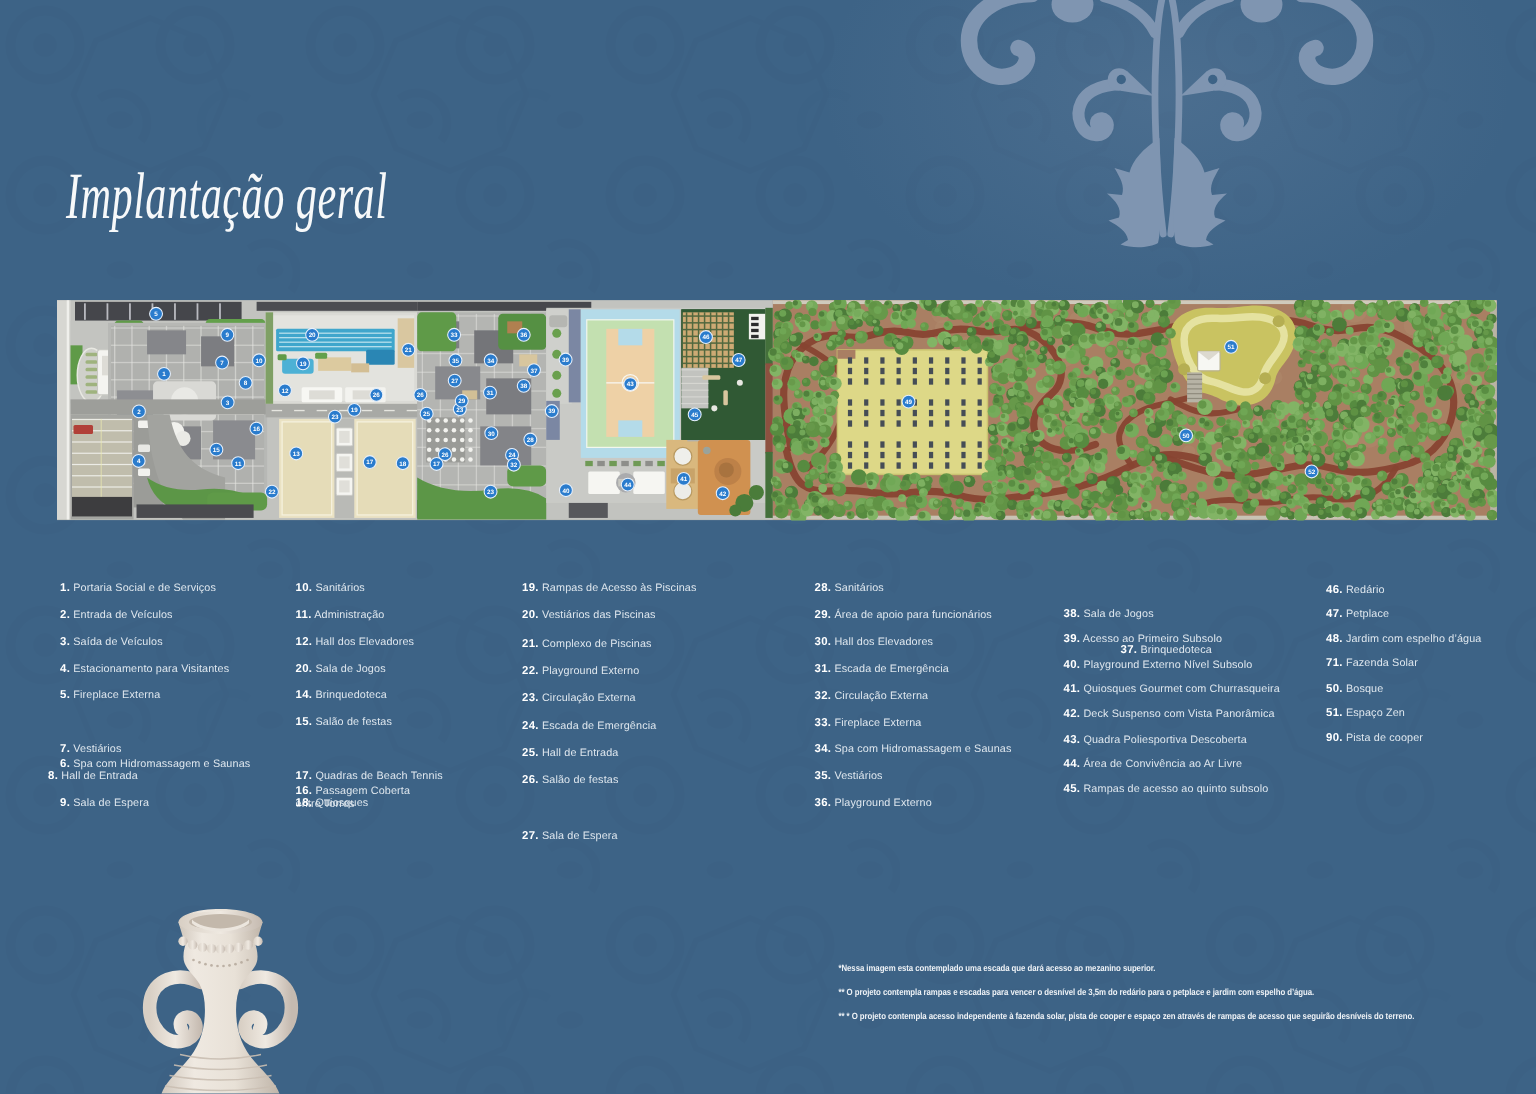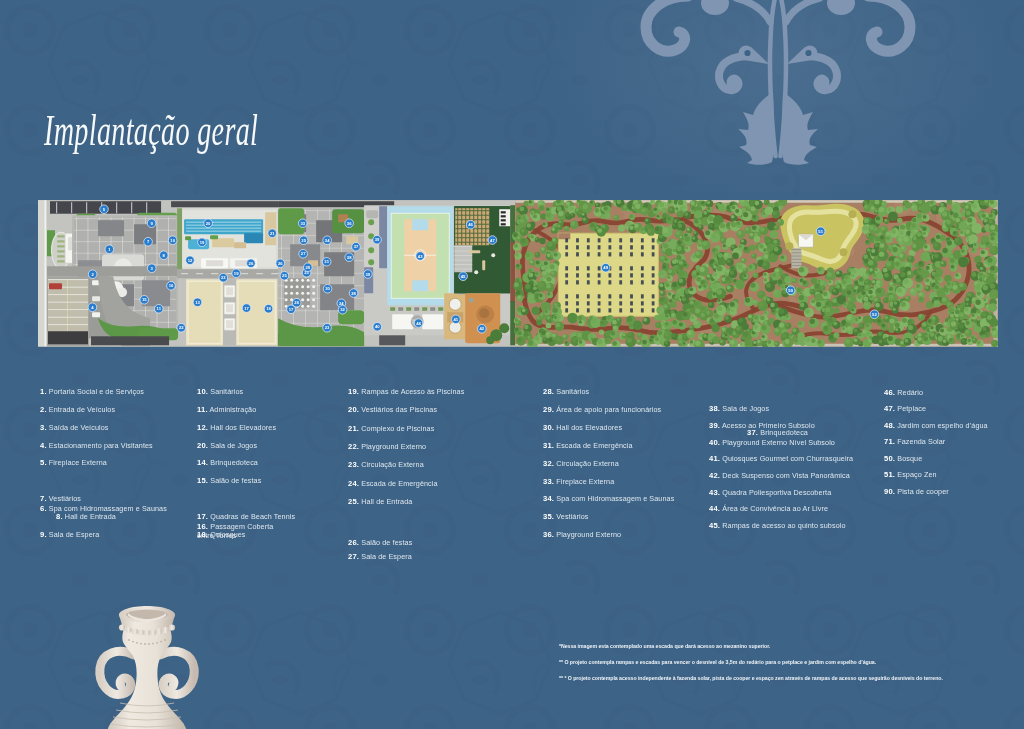--- a/index.html
+++ b/index.html
@@ -2857,39 +2857,39 @@
     </g>
 </svg>
 
 <div class="li" style="left:40px;top:388.0px;"><b>1.</b> <span>Portaria Social e de Serviços</span></div>
 <div class="li" style="left:40px;top:405.9px;"><b>2.</b> <span>Entrada de Veículos</span></div>
 <div class="li" style="left:40px;top:423.7px;"><b>3.</b> <span>Saída de Veículos</span></div>
 <div class="li" style="left:40px;top:441.6px;"><b>4.</b> <span>Estacionamento para Visitantes</span></div>
 <div class="li" style="left:40px;top:459.4px;"><b>5.</b> <span>Fireplace Externa</span></div>
 <div class="li" style="left:40px;top:477.2px;margin-top:28px;"><b>6.</b> <span>Spa com Hidromassagem e Saunas</span></div>
 <div class="li" style="left:40px;top:495.1px;"><b>7.</b> <span>Vestiários</span></div>
-<div class="li" style="left:56px;top:513.0px;"><b>8.</b> <span>Hall de Entrada</span></div>
+<div class="li" style="left:32px;top:513.0px;"><b>8.</b> <span>Hall de Entrada</span></div>
 <div class="li" style="left:40px;top:530.8px;"><b>9.</b> <span>Sala de Espera</span></div>
 <div class="li" style="left:197px;top:388.0px;"><b>10.</b> <span>Sanitários</span></div>
 <div class="li" style="left:197px;top:405.9px;"><b>11.</b> <span>Administração</span></div>
 <div class="li" style="left:197px;top:423.7px;"><b>12.</b> <span>Hall dos Elevadores</span></div>
 <div class="li" style="left:197px;top:441.6px;"><b>20.</b> <span>Sala de Jogos</span></div>
 <div class="li" style="left:197px;top:459.4px;"><b>14.</b> <span>Brinquedoteca</span></div>
 <div class="li" style="left:197px;top:477.2px;"><b>15.</b> <span>Salão de festas</span></div>
 <div class="li" style="left:197px;top:495.1px;margin-top:28px;"><b>16.</b> <span>Passagem  Coberta<br>entre Torres</span></div>
 <div class="li" style="left:197px;top:513.0px;"><b>17.</b> <span>Quadras de Beach Tennis</span></div>
 <div class="li" style="left:197px;top:530.8px;"><b>18.</b> <span>Quiosques</span></div>
 <div class="li" style="left:348px;top:388.0px;"><b>19.</b> <span>Rampas de Acesso às Piscinas</span></div>
 <div class="li" style="left:348px;top:406.3px;"><b>20.</b> <span>Vestiários das Piscinas</span></div>
 <div class="li" style="left:348px;top:424.6px;"><b>21.</b> <span>Complexo de Piscinas</span></div>
 <div class="li" style="left:348px;top:442.9px;"><b>22.</b> <span>Playground Externo</span></div>
 <div class="li" style="left:348px;top:461.2px;"><b>23.</b> <span>Circulação Externa</span></div>
 <div class="li" style="left:348px;top:479.5px;"><b>24.</b> <span>Escada de Emergência</span></div>
 <div class="li" style="left:348px;top:497.8px;"><b>25.</b> <span>Hall de Entrada</span></div>
-<div class="li" style="left:348px;top:516.1px;margin-top:23px;"><b>26.</b> <span>Salão de festas</span></div>
+<div class="li" style="left:348px;top:516.1px;"><b>26.</b> <span>Salão de festas</span></div>
 <div class="li" style="left:348px;top:534.4px;margin-top:19px;"><b>27.</b> <span>Sala de Espera</span></div>
 <div class="li" style="left:543px;top:388.0px;"><b>28.</b> <span>Sanitários</span></div>
 <div class="li" style="left:543px;top:405.9px;"><b>29.</b> <span>Área de apoio para funcionários</span></div>
 <div class="li" style="left:543px;top:423.8px;"><b>30.</b> <span>Hall dos Elevadores</span></div>
 <div class="li" style="left:543px;top:441.7px;"><b>31.</b> <span>Escada de Emergência</span></div>
 <div class="li" style="left:543px;top:459.6px;"><b>32.</b> <span>Circulação Externa</span></div>
 <div class="li" style="left:543px;top:477.5px;"><b>33.</b> <span>Fireplace Externa</span></div>
 <div class="li" style="left:543px;top:495.4px;"><b>34.</b> <span>Spa com Hidromassagem e Saunas</span></div>
 <div class="li" style="left:543px;top:513.3px;"><b>35.</b> <span>Vestiários</span></div>
 <div class="li" style="left:543px;top:531.2px;"><b>36.</b> <span>Playground Externo</span></div>

